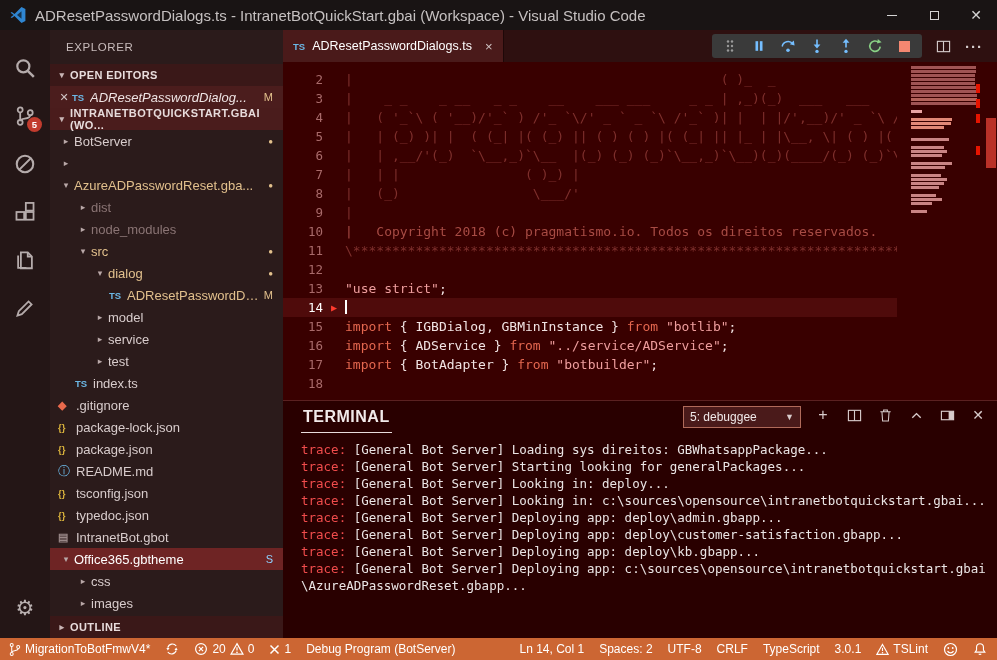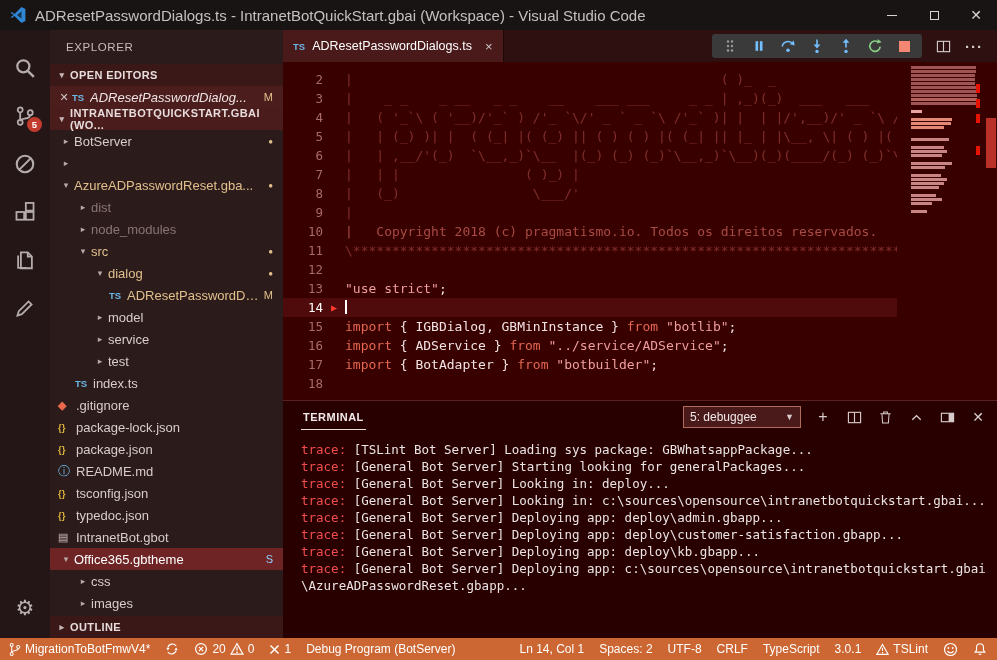--- a/index.html
+++ b/index.html
@@ -96,23 +96,23 @@
   .cursor { display:inline-block; width:1.5px; height:14px; background:#fff; vertical-align:-2px; }
 
   .minimap { position:absolute; top:4px; right:16px; width:70px; }
   .mmrow { height:3px; margin-bottom:1px; }
   .ovr-mark { position:absolute; right:17px; width:4px; height:9px; background:#e51400; }
   .scroll-thumb { position:absolute; right:1px; top:56px; width:10px; height:50px; background:#b93128; }
 
   
   .panel { flex:1; background:#290000; border-top:1px solid #5a2121; display:flex; flex-direction:column; min-height:0; }
   .panel-head { height:32px; display:flex; align-items:center; flex:none; padding:0 10px 0 18px; }
-  .panel-tab { font-size:11px; font-weight:bold; letter-spacing:.5px; color:#f2eaea;
+  .panel-tab { font-size:16px; font-weight:bold; letter-spacing:.5px; color:#f2eaea;
     border-bottom:1px solid #e8dcdc; padding:7px 2px 6px; }
-  .panel-controls { margin-left:auto; display:flex; align-items:center; gap:13px; }
+  .panel-controls { margin-left:auto; display:flex; align-items:flex-start; gap:13px; }
   .term-select { height:22px; min-width:118px; background:#4a1a1a; border:1px solid #b06a5a;
     display:flex; align-items:center; justify-content:space-between; padding:0 6px; font-size:12px; color:#f0e8e8; }
   .sel-arrow { font-size:9px; margin-left:8px; color:#d8cccc; }
   .p-ico { color:#d8cccc; display:flex; align-items:center; justify-content:center; width:18px; height:18px; }
   .p-plus { font-size:16px; }
   .p-close { font-size:14px; }
   .terminal-out { flex:1; padding:8px 10px 0 18px; overflow:hidden; }
   .tline { font-family:"DejaVu Sans Mono", monospace; font-size:12.5px; line-height:17px; color:#eae4e4;
     white-space:pre-wrap; word-break:break-all; }
   .trace { color:#f14c4c; }
@@ -480,21 +480,21 @@
             <span class="p-ico">
               <svg width="15" height="15" viewBox="0 0 16 16">
                   <rect x="1.5" y="3.5" width="13" height="9" fill="none" stroke="#d8cccc" stroke-width="1.2"></rect>
                   <rect x="9.2" y="3.5" width="5.3" height="9" fill="#d8cccc"></rect>
                 </svg>
             </span>
             <span class="p-ico p-close">✕</span>
           </div>
         </div>
         <div class="terminal-out">
-            <div class="tline"><span class="trace">trace:</span><span> [TSLint Bot Server] Loading sys package: GBWhatsappPackage...</span></div>
+            <div class="tline"><span class="trace">trace:</span><span> [General Bot Server] Loading sys direitos: GBWhatsappPackage...</span></div>
             <div class="tline"><span class="trace">trace:</span><span> [General Bot Server] Starting looking for generalPackages...</span></div>
             <div class="tline"><span class="trace">trace:</span><span> [General Bot Server] Looking in: deploy...</span></div>
             <div class="tline"><span class="trace">trace:</span><span> [General Bot Server] Looking in: c:\sources\opensource\intranetbotquickstart.gbai...</span></div>
             <div class="tline"><span class="trace">trace:</span><span> [General Bot Server] Deploying app: deploy\admin.gbapp...</span></div>
             <div class="tline"><span class="trace">trace:</span><span> [General Bot Server] Deploying app: deploy\customer-satisfaction.gbapp...</span></div>
             <div class="tline"><span class="trace">trace:</span><span> [General Bot Server] Deploying app: deploy\kb.gbapp...</span></div>
             <div class="tline"><span class="trace">trace:</span><span> [General Bot Server] Deploying app: c:\sources\opensource\intranetbotquickstart.gbai\AzureADPasswordReset.gbapp...</span></div>
           </div>
       </div>
     </div>

